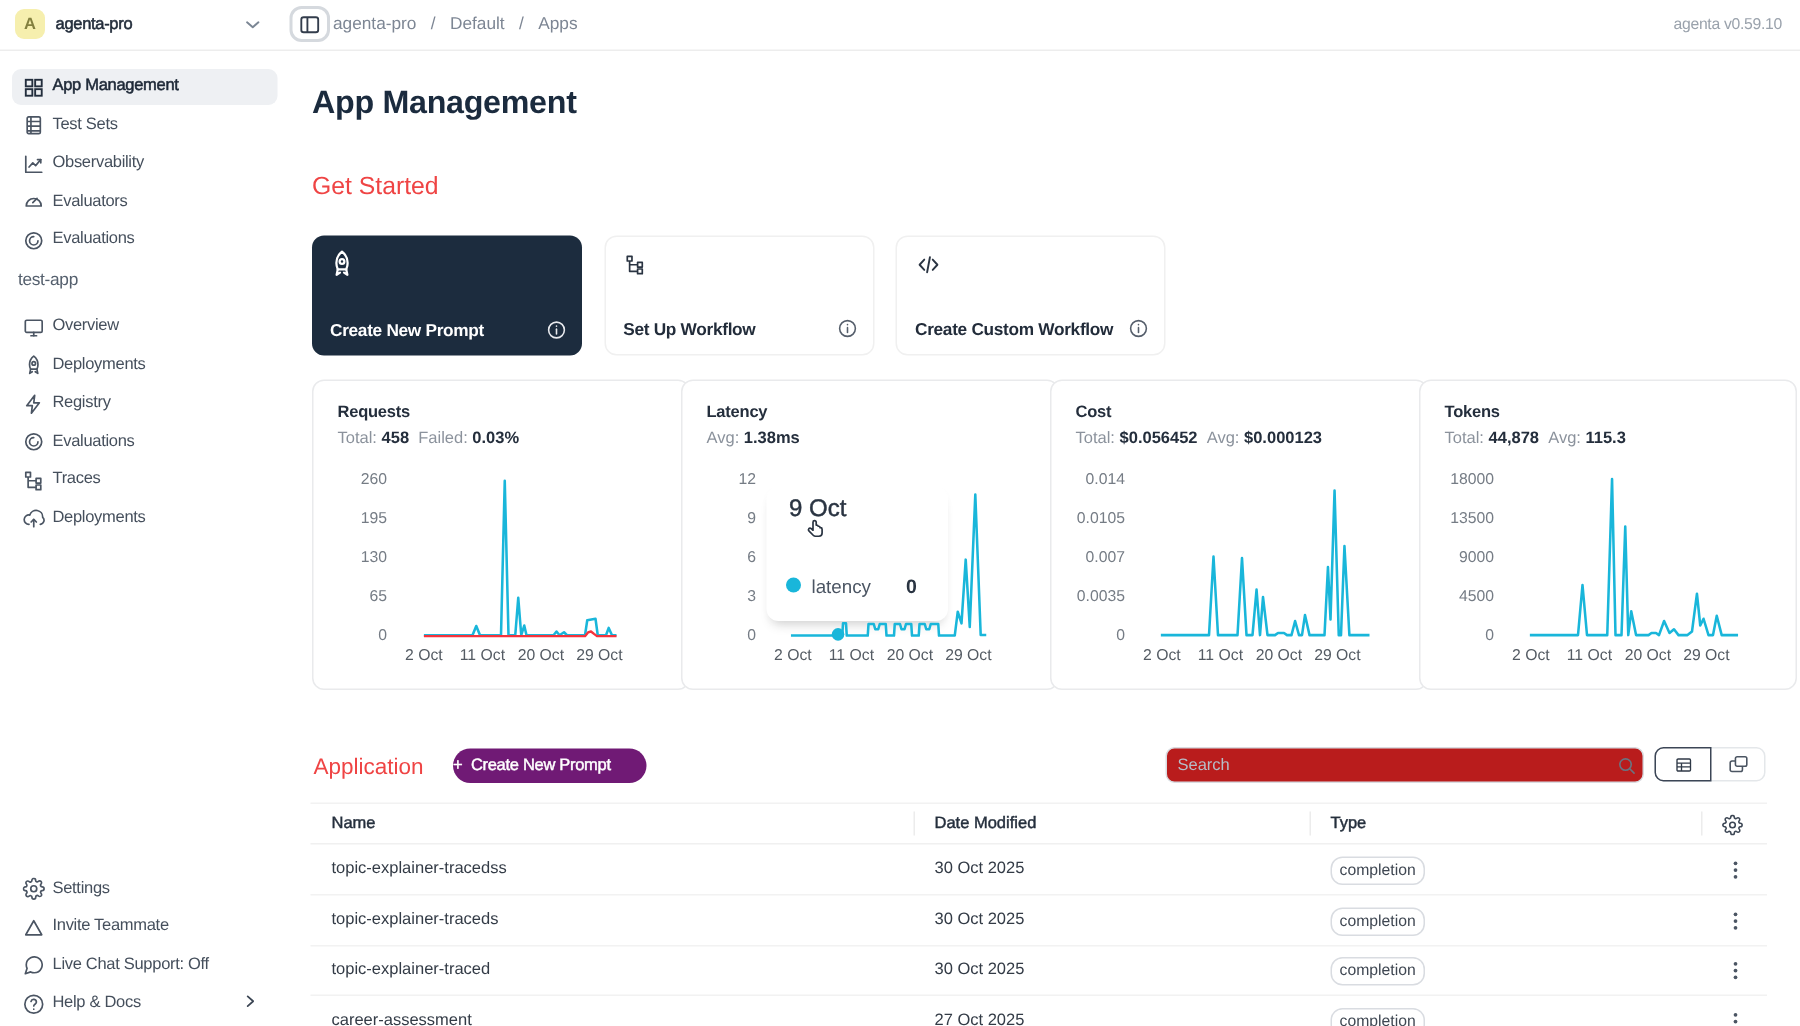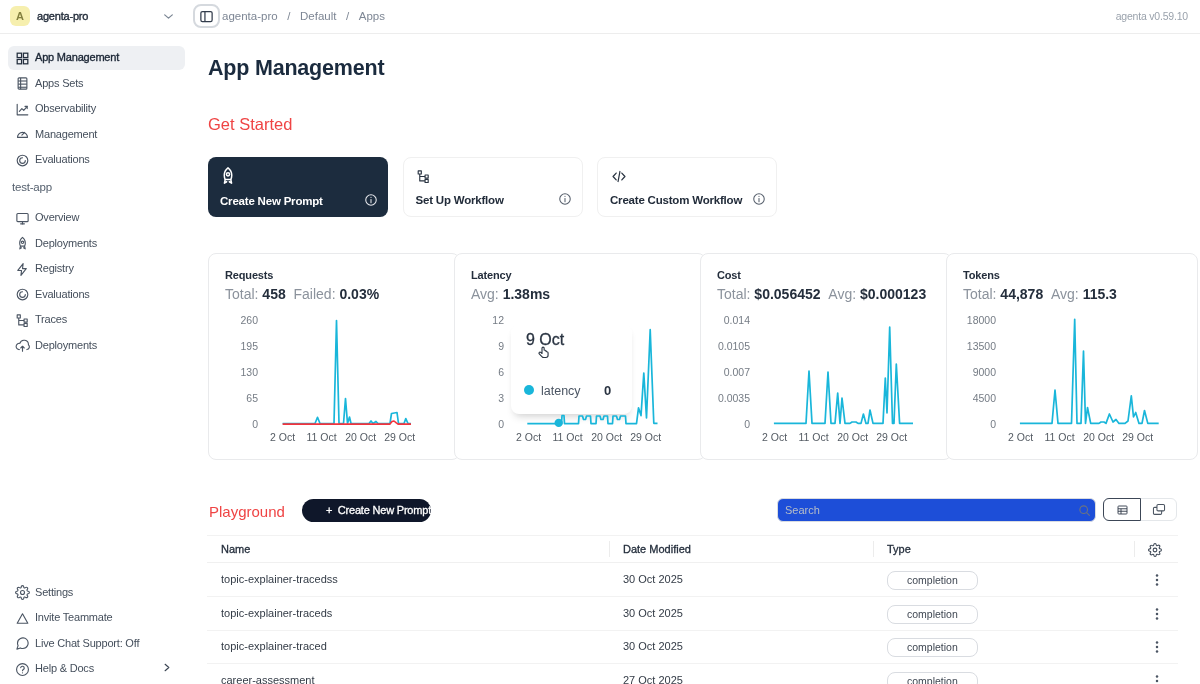--- a/index.html
+++ b/index.html
@@ -17,42 +17,42 @@
 
 .sitem{position:absolute;left:8px;width:177px;height:24px;border-radius:6px;font-size:11px;letter-spacing:-0.2px;color:#454f5c}
 .sitem .txt{position:absolute;left:27px;top:5.5px;white-space:nowrap}
 .sitem .ic{position:absolute;left:7px;top:5px}
 .sitem.active{background:#eef0f3;color:#1c2736;-webkit-text-stroke:0.35px #1c2736}
 .slabel{position:absolute;left:12px;font-size:11.5px;letter-spacing:-0.2px;color:#55606e}
 
 .h1{position:absolute;left:208px;top:56px;font-size:21.5px;font-weight:bold;color:#1b2b3e;letter-spacing:-0.2px}
 .h2{position:absolute;font-size:16px;font-weight:normal;color:#ef4444}
 
-.gcard{position:absolute;top:157px;height:60px;border-radius:8px}
+.gcard{position:absolute;top:157px;height:80px;border-radius:8px}
 .gcard.dark{background:#1c2c3e}
 .gcard.light{background:#fff;border:1px solid #f0f0f0}
 .glabel{position:absolute;left:12px;bottom:10px;font-size:11.5px;letter-spacing:-0.2px;font-weight:bold;white-space:nowrap}
 .gico{position:absolute;left:12px;top:10px}
 .ginfo{position:absolute;right:10px;bottom:10px}
 
 .scard{position:absolute;top:253px;width:252px;height:207px;border:1px solid #e9eaec;border-radius:8px;background:#fff}
 .stitle{position:absolute;left:16px;top:15px;font-size:11px;letter-spacing:-0.15px;font-weight:bold;color:#242e3c}
-.ssub{position:absolute;left:16px;top:32px;font-size:14px;color:#8b929c}
+.ssub{position:absolute;left:16px;top:32px;font-size:11px;color:#8b929c}
 .ssub b{color:#242e3c}
 
-.appbtn{position:absolute;left:302px;top:499px;width:129px;height:23px;background:#0f172a;border-radius:11.5px;color:#fff;font-size:11px;letter-spacing:-0.2px;line-height:23px;text-align:right;-webkit-text-stroke:0.3px #fff}
-.search{position:absolute;left:777px;top:498px;width:319px;height:24px;border:1px solid #d9dce1;border-radius:6px;background:#1d4ed8}
+.appbtn{position:absolute;left:302px;top:499px;width:129px;height:23px;background:#701a75;border-radius:11.5px;color:#fff;font-size:11px;letter-spacing:-0.2px;line-height:23px;text-align:left;-webkit-text-stroke:0.3px #fff}
+.search{position:absolute;left:777px;top:498px;width:319px;height:24px;border:1px solid #d9dce1;border-radius:6px;background:#b91c1c}
 .search .ph{position:absolute;left:7px;top:5px;font-size:11px;color:#b6bdc7}
 .seg{position:absolute;left:1103px;top:498px;width:74px;height:23px;border:1px solid #e4e7ea;border-radius:6px;background:#fff}
 .segl{position:absolute;left:1103px;top:498px;width:38px;height:23px;border:1.5px solid #3c4656;border-radius:6px 0 0 6px;background:#fff}
 
 .thead{position:absolute;left:207px;top:535px;width:971px;height:28px;border-top:1px solid #f2f2f2;border-bottom:1px solid #f0f0f0;font-size:11px;color:#252f3d;-webkit-text-stroke:0.3px #252f3d}
 .tsep{position:absolute;top:541px;width:1px;height:16px;background:#ececec}
 .trow{position:absolute;left:207px;width:971px;height:34px;border-bottom:1px solid #f2f2f2;font-size:11px;color:#333b46}
-.tag{position:absolute;left:680px;top:8px;height:19px;line-height:17px;padding:0 19px;border:1px solid #d9dce1;border-radius:8px;font-size:10.5px;color:#3f4752;background:#fff}
+.tag{position:absolute;left:680px;top:8px;height:19px;line-height:17px;padding:0 5px;border:1px solid #d9dce1;border-radius:8px;font-size:10.5px;color:#3f4752;background:#fff}
 .dots{position:absolute;left:943px;top:8px}
 </style>
 </head>
 <body>
 
 <div class="topbar"></div>
 <div class="avatar">A</div>
 <div class="wsname">agenta-pro</div>
 <svg class="abs" style="left:162px;top:10px" width="13" height="13" viewBox="0 0 24 24" fill="none" stroke="#7b8694" stroke-width="2.4" stroke-linecap="round" stroke-linejoin="round">
     <path d="M5 9l7 6 7-6"></path>
@@ -79,40 +79,40 @@
 <div class="sitem" style="top:71px">
     <span class="ic">
       <svg width="15" height="15" viewBox="0 0 24 24" fill="none" stroke="#4b5563" stroke-width="1.8">
         <rect x="5" y="3" width="14" height="18" rx="1.5"></rect>
         <line x1="5" y1="8" x2="19" y2="8"></line>
         <line x1="5" y1="13" x2="19" y2="13"></line>
         <line x1="5" y1="18" x2="19" y2="18"></line>
         <line x1="9" y1="3" x2="9" y2="21"></line>
       </svg>
     </span>
-    <span class="txt">Apps Sets</span>
+    <span class="txt">Test Sets</span>
   </div>
 <div class="sitem" style="top:96.5px">
     <span class="ic">
       <svg width="15" height="15" viewBox="0 0 24 24" fill="none" stroke="#4b5563" stroke-width="1.8" stroke-linecap="round" stroke-linejoin="round">
         <path d="M3.5 3.5v17h17"></path>
         <path d="M7 15l4-4.5 3 3 5.5-6.5"></path>
         <path d="M16 7h3.5v3.5"></path>
       </svg>
     </span>
     <span class="txt">Observability</span>
   </div>
 <div class="sitem" style="top:122px">
     <span class="ic">
       <svg width="15" height="15" viewBox="0 0 24 24" fill="none" stroke="#4b5563" stroke-width="1.8" stroke-linecap="round" stroke-linejoin="round">
         <path d="M4 16.5a8 8 0 0 1 16 0z"></path>
         <path d="M11 13l4.5-4.5"></path>
       </svg>
     </span>
-    <span class="txt">Management</span>
+    <span class="txt">Evaluators</span>
   </div>
 <div class="sitem" style="top:147.5px">
     <span class="ic">
       <svg width="15" height="15" viewBox="0 0 24 24" fill="none" stroke="#4b5563" stroke-width="1.8" stroke-linecap="round" stroke-linejoin="round">
         <circle cx="12" cy="12" r="8.5"></circle>
         <path d="M12 7.5a4.5 4.5 0 1 0 4.5 4.5"></path>
       </svg>
     </span>
     <span class="txt">Evaluations</span>
   </div>
@@ -359,21 +359,21 @@
   </g>
   <g font-size="10.5" fill="#545b63" text-anchor="middle">
     <text x="74.6" y="137" dominant-baseline="central">2 Oct</text>
     <text x="113.6" y="137" dominant-baseline="central">11 Oct</text>
     <text x="152.6" y="137" dominant-baseline="central">20 Oct</text>
     <text x="191.6" y="137" dominant-baseline="central">29 Oct</text>
   </g>
   <polyline points="73.9,123.4 106,123.4 109,90 112,123.4 125.5,123.4 128.7,19.3 131,123.4 135,123.4 137.5,51 139.5,123.4 141.5,107.5 144.7,123.4 153,123.4 155,122 158,122 160,123.4 163.4,114 167,122 170,119.5 173,123.4 179,123.4 182,121 185.3,95.8 187.5,117 189.7,112.5 193,123.4 196,123.4 198.5,110.5 201.8,123.4 212.7,123.4" fill="none" stroke="#19b6da" stroke-width="1.7" stroke-linejoin="round"></polyline>
 </svg>
 
-<div class="h2" style="left:209px;top:503px;font-size:15px">Playground</div>
+<div class="h2" style="left:209px;top:503px;font-size:15px">Application</div>
 <div class="appbtn">+&nbsp;&nbsp;Create New Prompt</div>
 <div class="search">
     <span class="ph">Search</span>
 <svg class="abs" style="left:300px;top:5px" width="13" height="13" viewBox="0 0 24 24" fill="none" stroke="#6b7380" stroke-width="2" stroke-linecap="round">
       <circle cx="10.5" cy="10.5" r="7"></circle>
       <line x1="16" y1="16" x2="21" y2="21"></line>
     </svg>
 </div>
 <div class="seg"></div>
 <div class="segl"></div>

